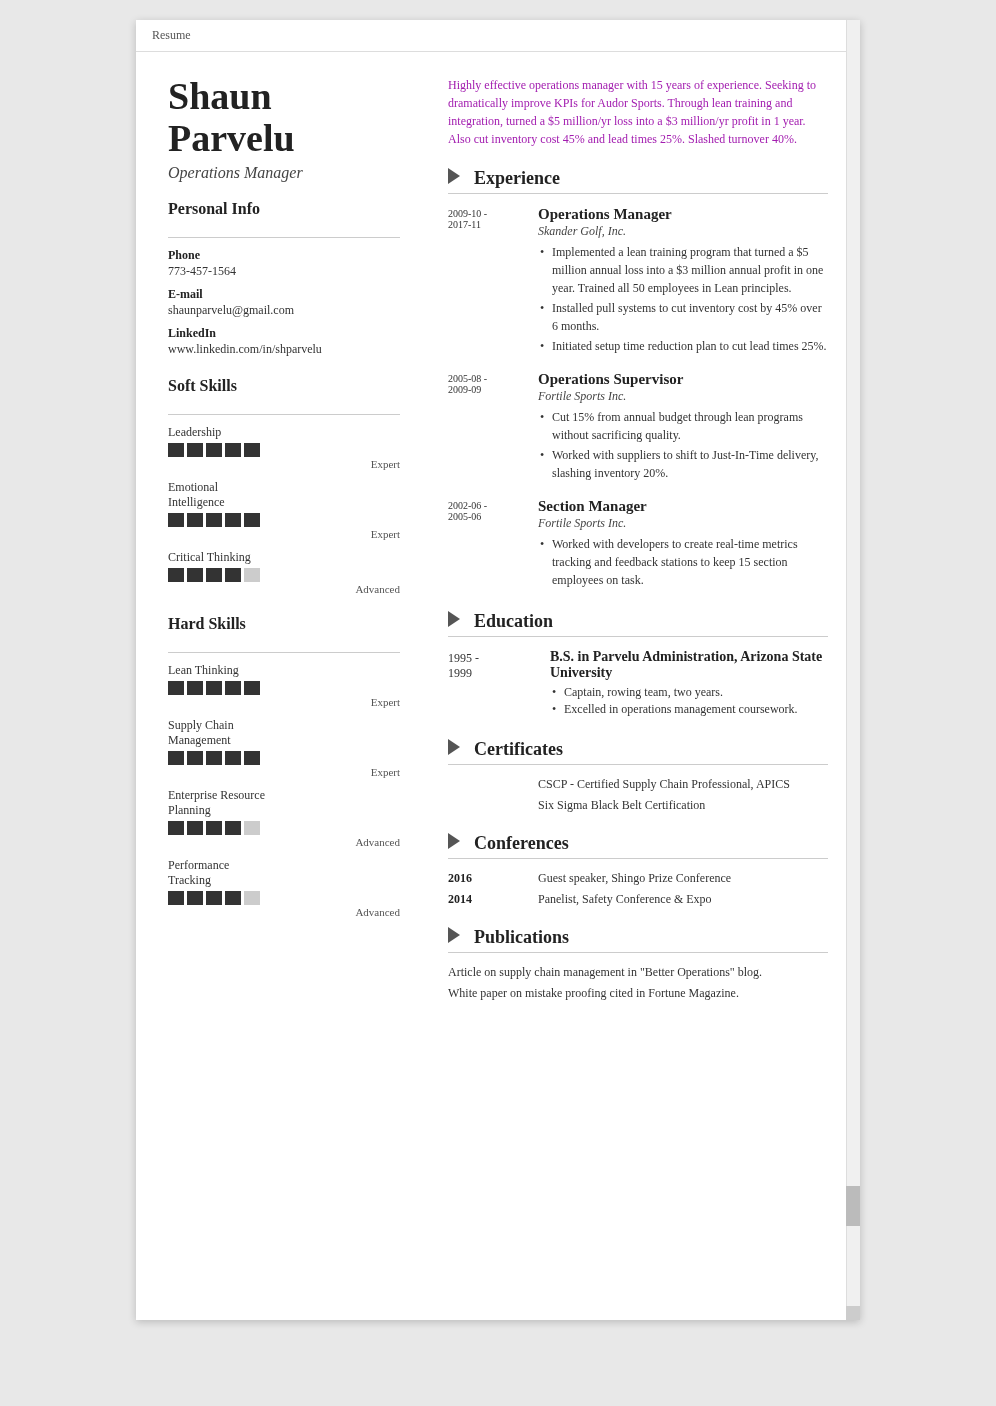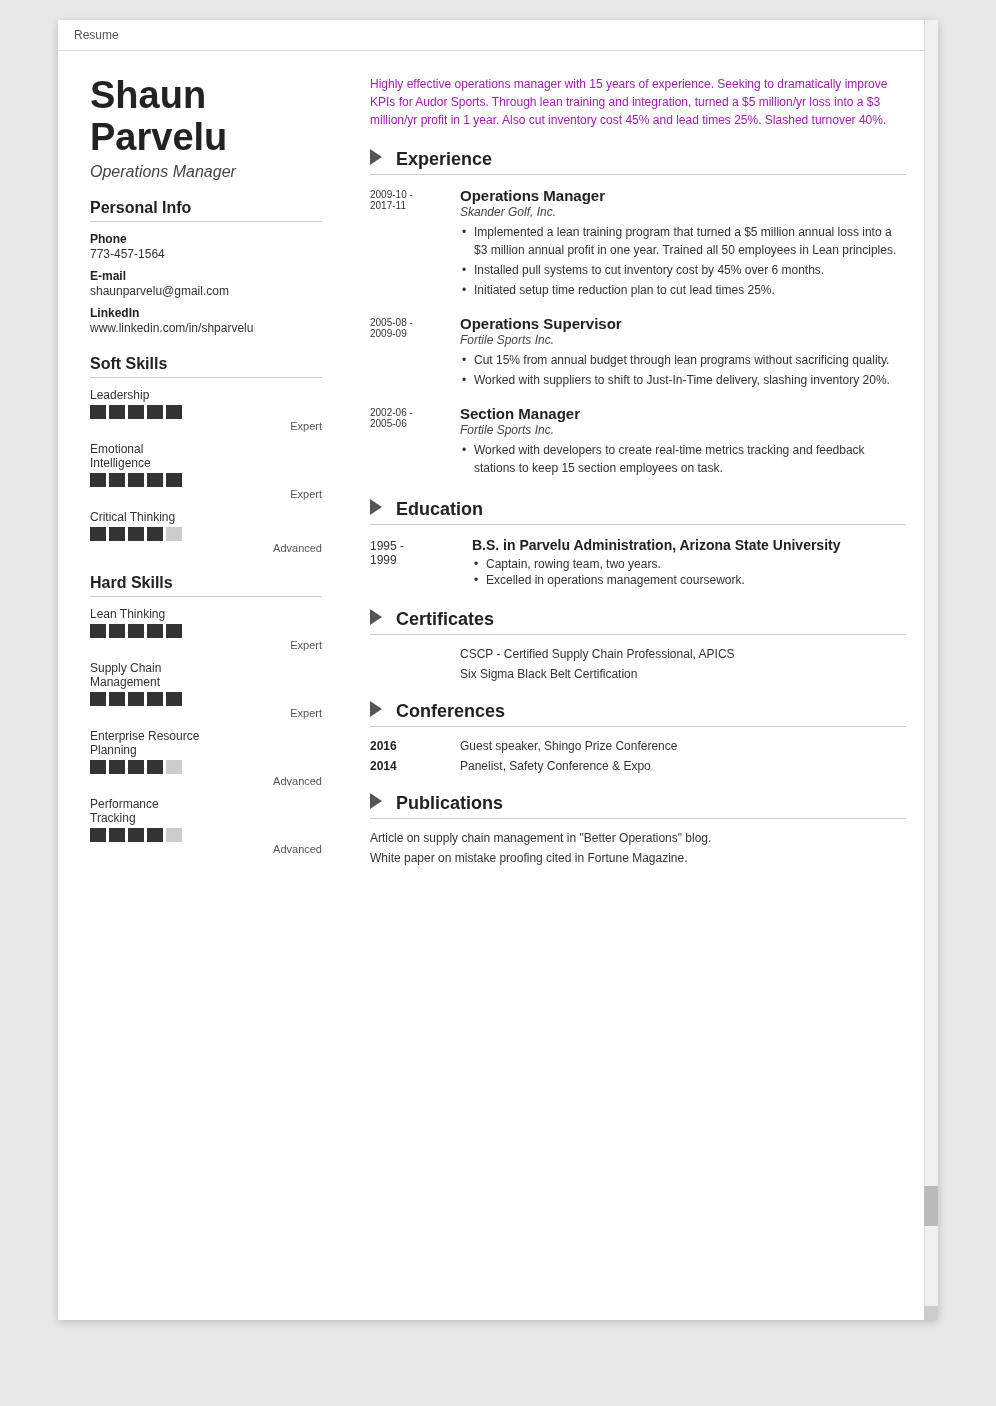--- a/index.html
+++ b/index.html
@@ -5,24 +5,25 @@
     * { margin: 0; padding: 0; box-sizing: border-box; }
     body {
       font-family: Arial, sans-serif;
       background: #e8e8e8;
       display: flex;
       justify-content: center;
       padding: 20px;
     }
     .page-wrapper {
       background: #fff;
-      width: 880px;
+      width: 724px;
       min-height: 1300px;
       position: relative;
       box-shadow: 0 2px 8px rgba(0,0,0,0.2);
+      font-family: Liberation Serif, serif;
     }
     .top-bar {
       background: #fff;
       border-bottom: 1px solid #ddd;
       padding: 8px 16px;
       font-size: 12px;
       color: #555;
     }
     .resume-body {
       display: flex;
@@ -49,21 +50,21 @@
       font-size: 16px;
       font-style: italic;
       color: #444;
       margin-bottom: 18px;
     }
     .section-heading-left {
       font-size: 16px;
       font-weight: 700;
       color: #222;
       border-bottom: 1px solid #ccc;
-      padding-bottom: 4px;
+      padding-bottom: 19px;
       margin-bottom: 10px;
       margin-top: 16px;
     }
     .info-label {
       font-size: 12px;
       font-weight: 700;
       color: #222;
       margin-bottom: 1px;
       margin-top: 8px;
     }

